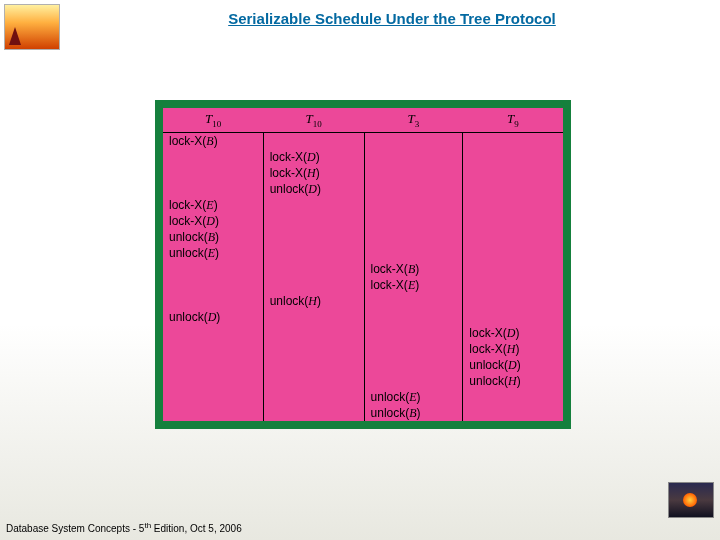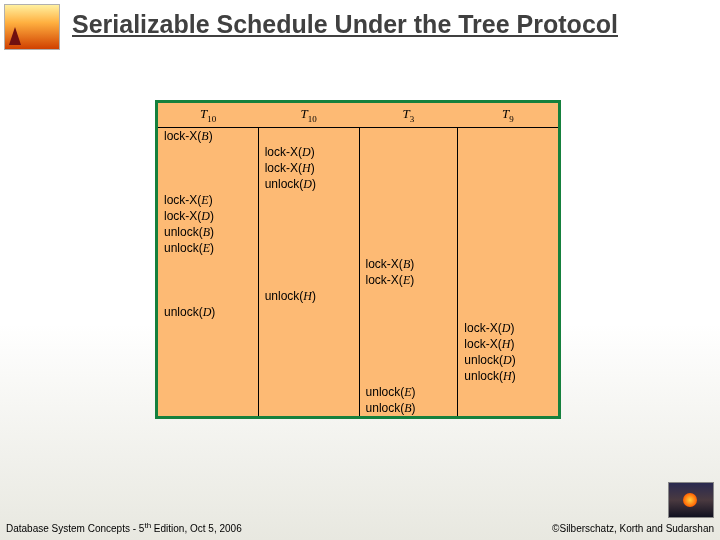--- a/index.html
+++ b/index.html
@@ -30,33 +30,34 @@
     height: 0;
     border-left: 6px solid transparent;
     border-right: 6px solid transparent;
     border-bottom: 18px solid #701010;
   }
   .title {
     position: absolute;
     top: 10px;
     left: 72px;
     right: 8px;
-    font-size: 25px;
+    font-size: 15px;
     font-weight: bold;
-    color: #404040;
+    color: #0369a1;
     text-decoration: underline;
     font-family: Arial, sans-serif;
+    text-align: center;
   }
   .figure-wrap {
     position: absolute;
     top: 100px;
     left: 155px;
     width: 400px;
-    border: 3px solid #15803d;
-    background: #fdba74;
+    border: 8px solid #15803d;
+    background: #ec4899;
   }
   table.schedule {
     width: 100%;
     border-collapse: collapse;
     font-family: "Times New Roman", serif;
     font-size: 13px;
     color: #000;
   }
   table.schedule th {
     border-bottom: 1px solid #000;
@@ -251,14 +252,13 @@
       </tbody>
   </table>
 </div>
 
 <div class="bottom-logo"></div>
 
 <div class="footer">
   <div class="left">
     <span>Database System Concepts - 5</span><span class="sup5">th</span><span> Edition, Oct 5, 2006</span>
   </div>
-  <div class="right">©Silberschatz, Korth and Sudarshan</div>
 </div>
 
 </body></html>

